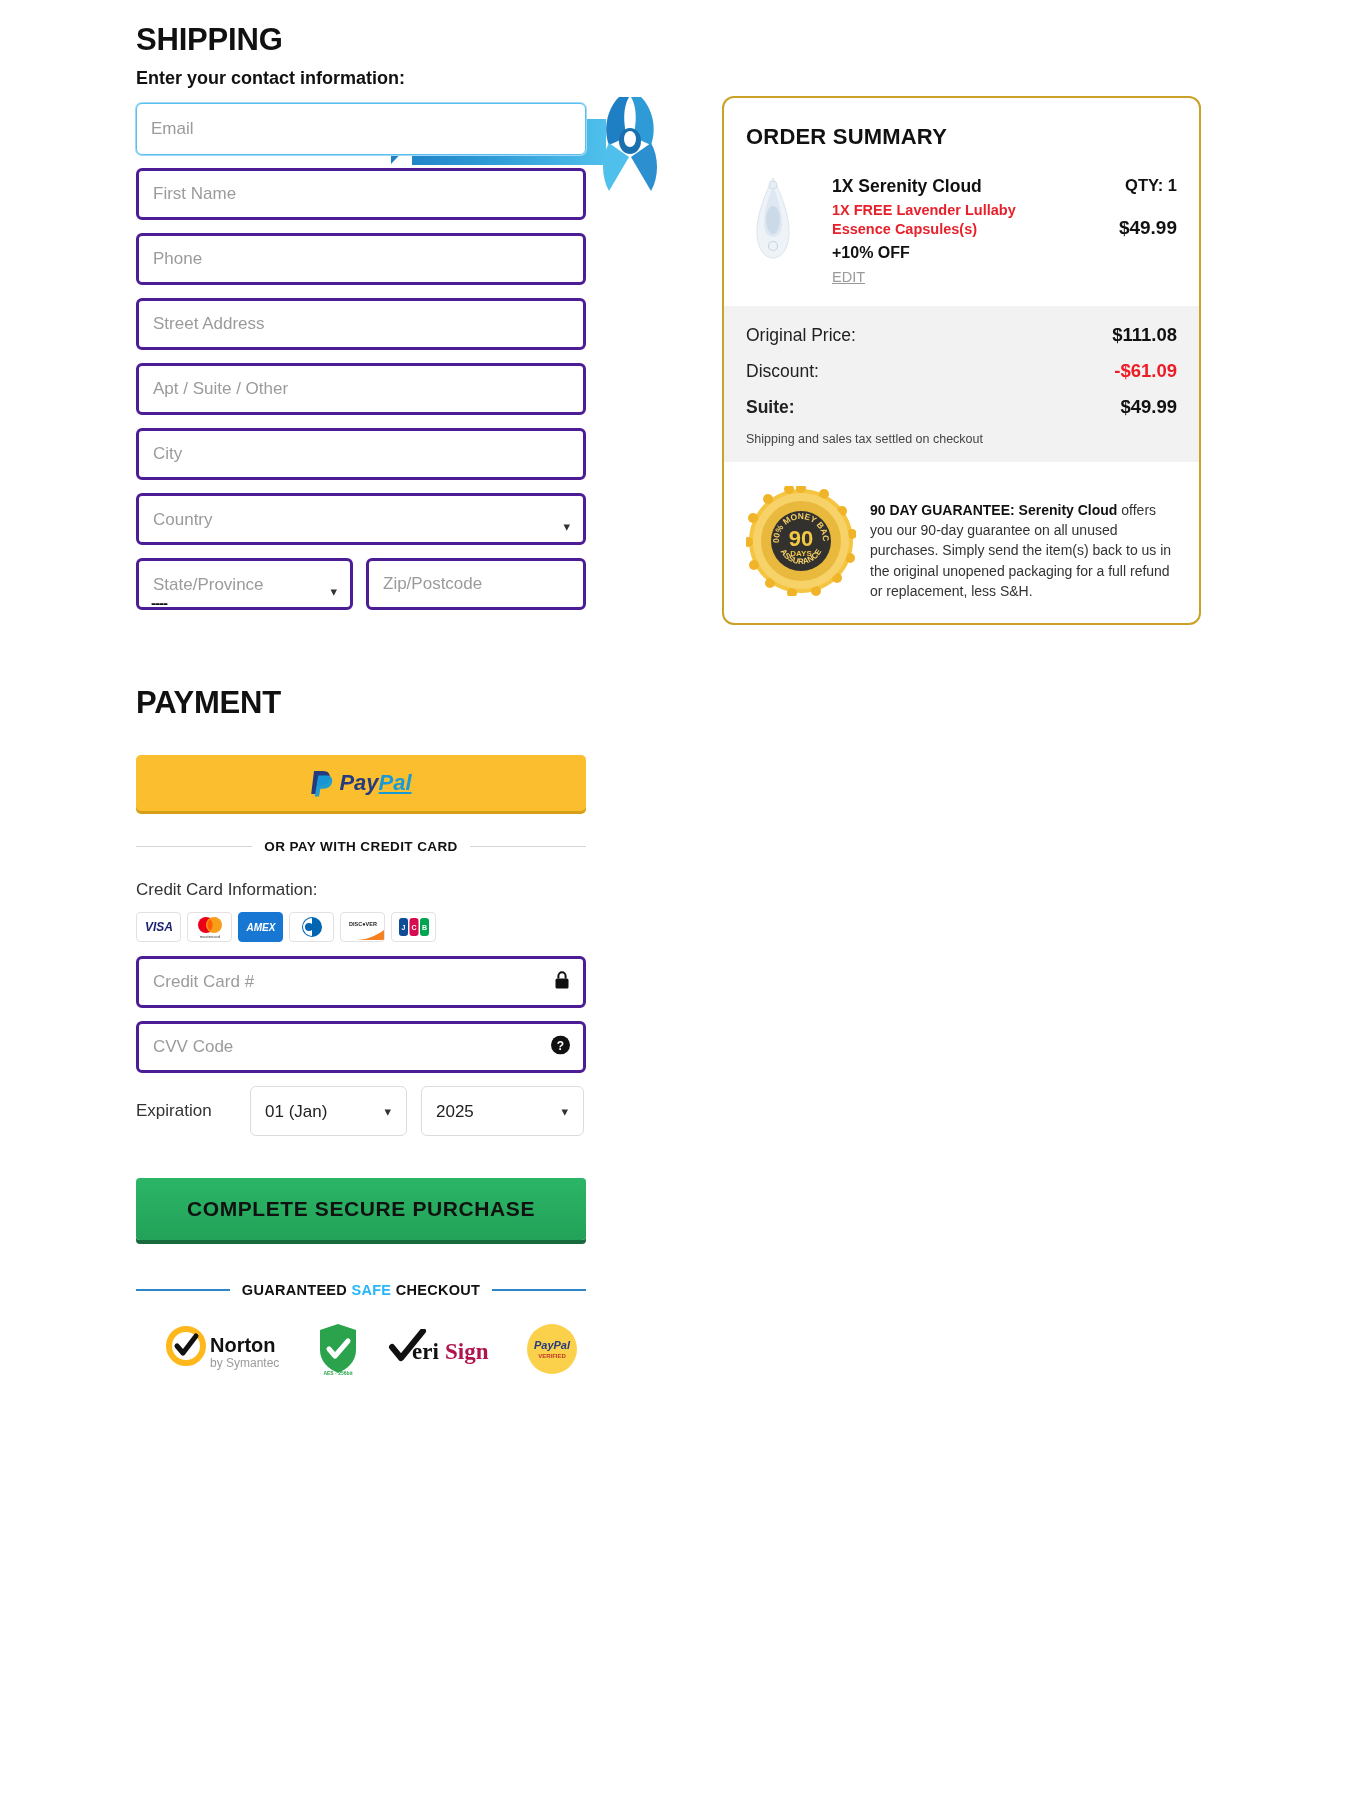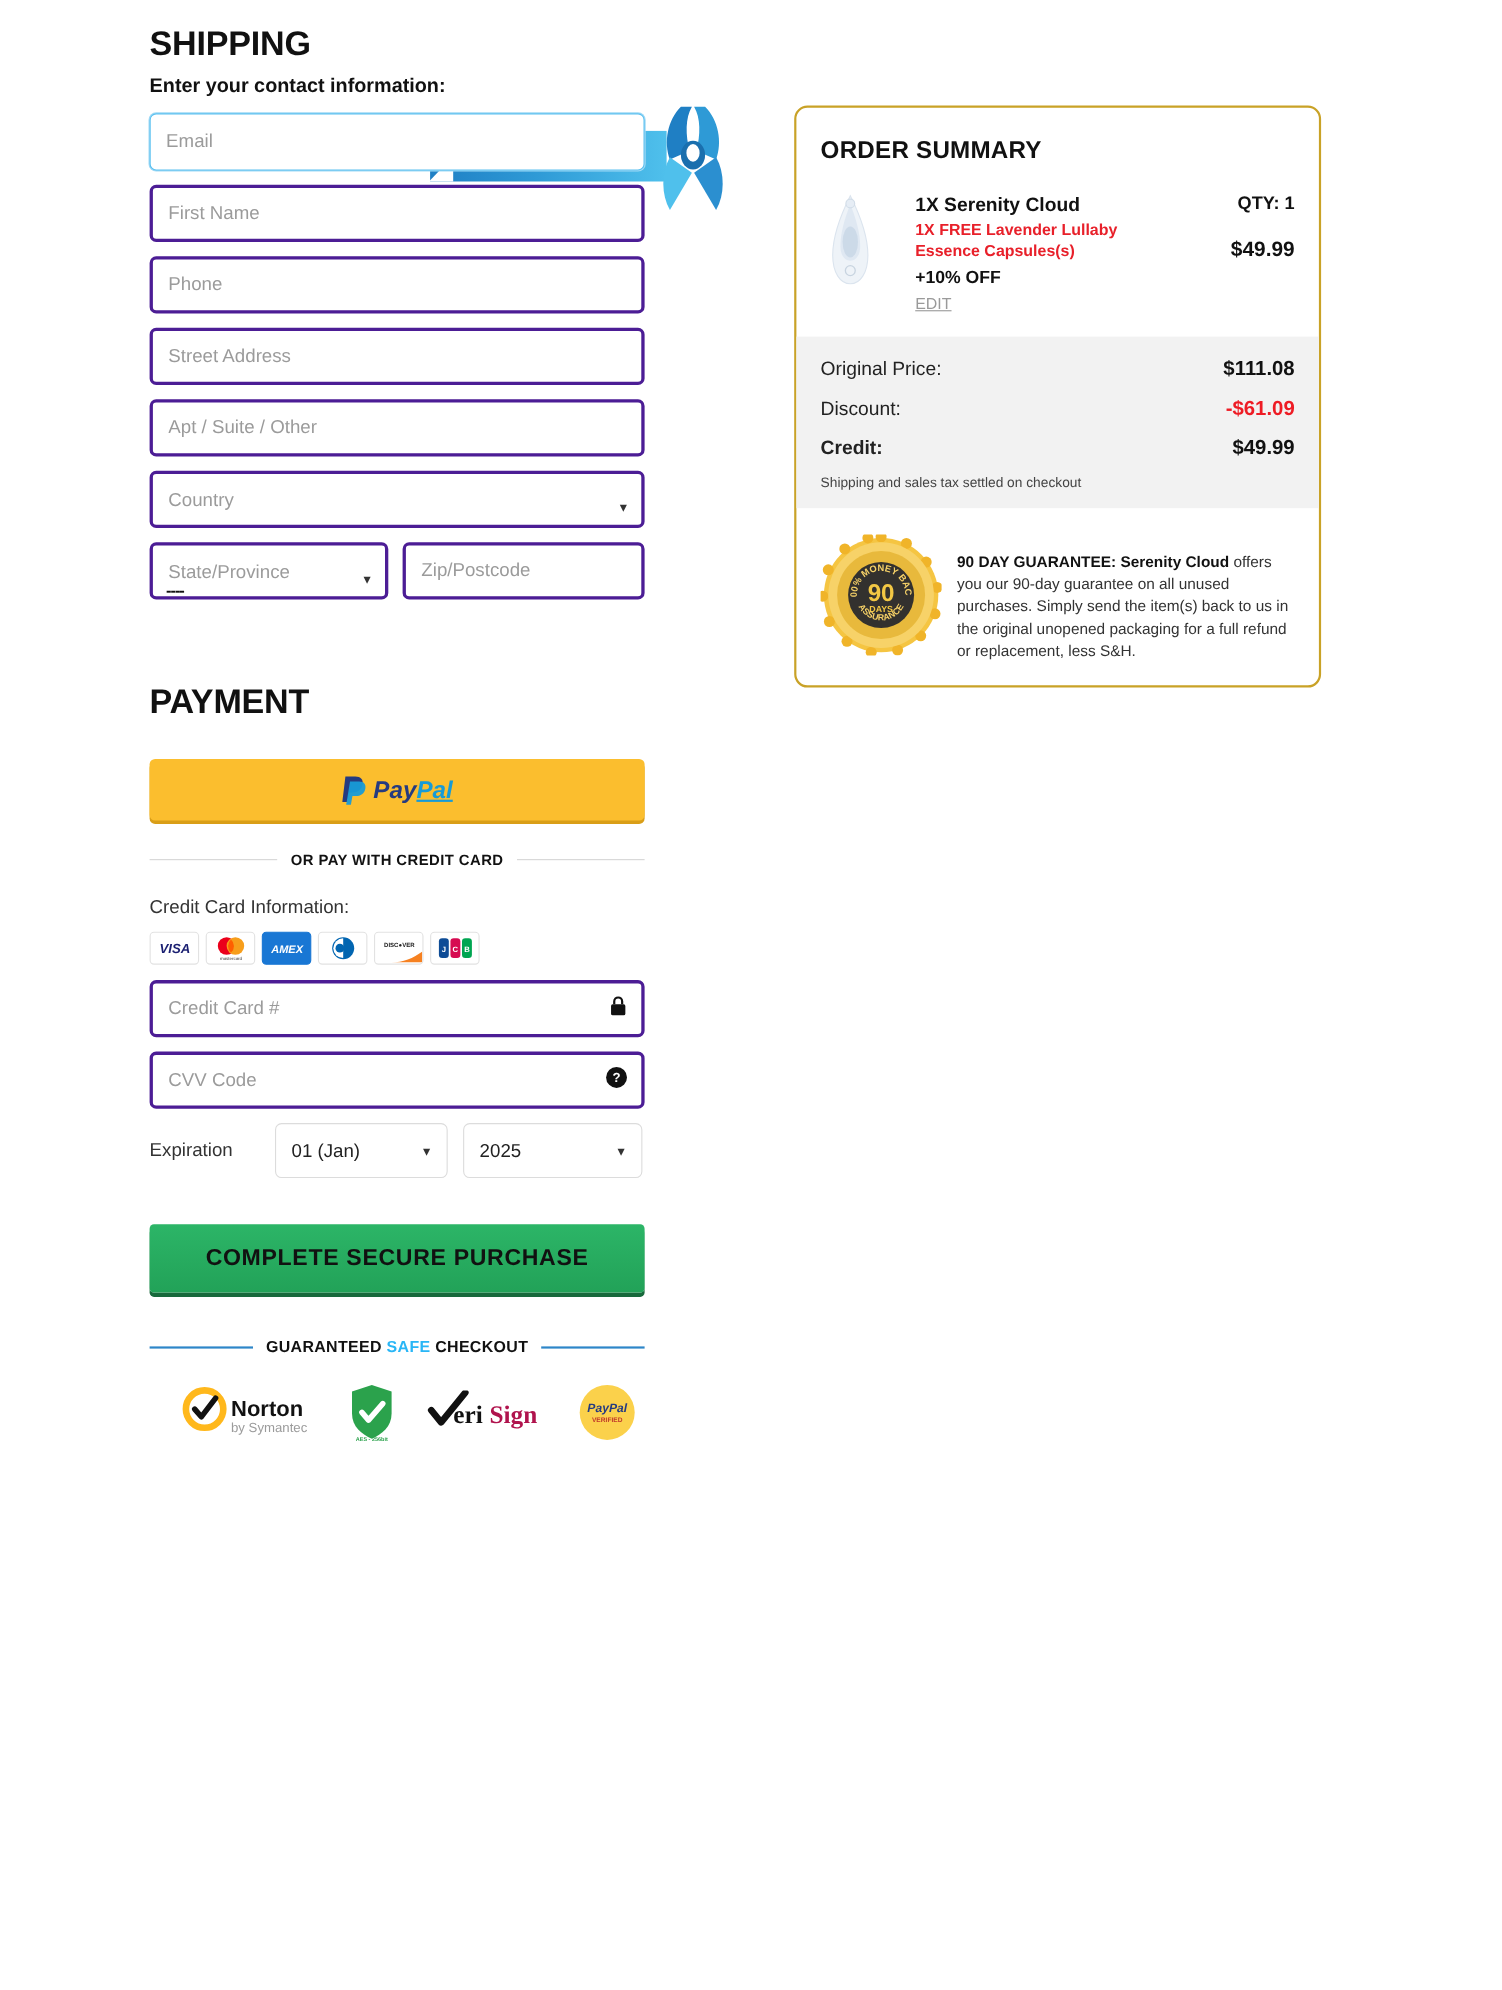--- a/index.html
+++ b/index.html
@@ -381,20 +381,21 @@
 
     <input class="field" type="text" placeholder="First Name" style="">
 
 
     <input class="field" type="text" placeholder="Phone" style="">
 
     <input class="field" type="text" placeholder="Street Address" style="">
 
     <input class="field" type="text" placeholder="Apt / Suite / Other" style="">
 
+    <input class="field" type="text" placeholder="City" style="">
 
     <div class="sel-wrap" style="width:450px;">
       <select class="field" style="color:#9b9b9b;">
         <option>Country</option>
       </select>
       <span class="chev">▾</span>
     </div>
 
     <div class="row-split">
       <div class="sel-wrap half-a">
@@ -579,21 +580,21 @@
     <div class="totals">
       <div class="t-row">
         <span class="t-label">Original Price:</span>
         <span class="t-val">$111.08</span>
       </div>
       <div class="t-row discount">
         <span class="t-label">Discount:</span>
         <span class="t-val">-$61.09</span>
       </div>
       <div class="t-row total">
-        <span class="t-label">Credit:</span>
+        <span class="t-label">Suite:</span>
         <span class="t-val">$49.99</span>
       </div>
       <div class="t-note">Shipping and sales tax settled on checkout</div>
     </div>
 
     <div class="guarantee">
       <div class="g-badge">
         <svg width="110" height="110" viewBox="0 0 110 110">
           <g>
             <circle cx="55" cy="55" r="52" fill="#f5c542"></circle>

